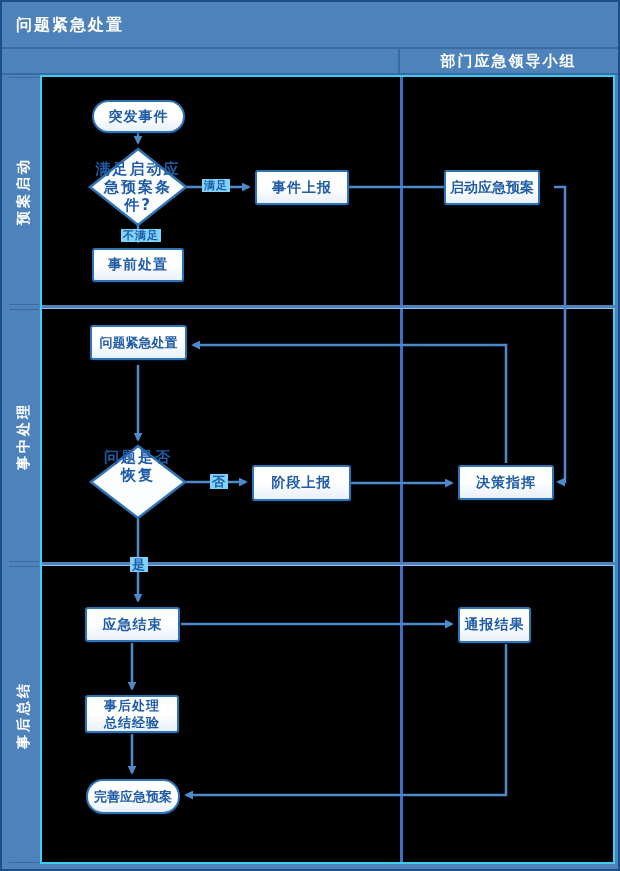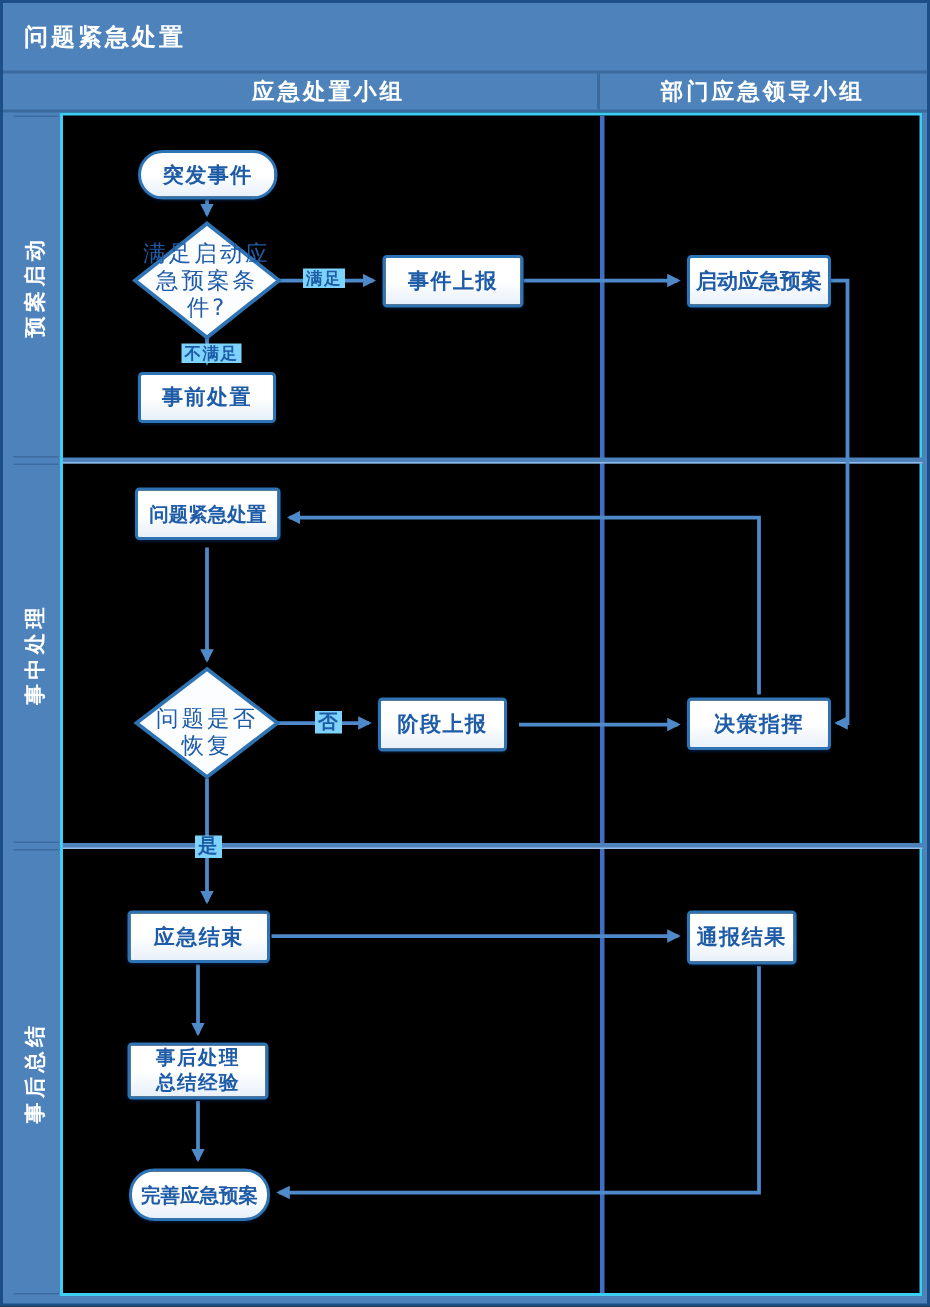--- a/index.html
+++ b/index.html
@@ -47,38 +47,37 @@
   .node{
     position:absolute;display:flex;align-items:center;justify-content:center;
     background:linear-gradient(180deg,#ffffff 50%,#e7f0f9 100%);
     border:2px solid #2e74b5;border-radius:3px;
     color:#1f5ca8;font-size:14px;font-weight:bold;letter-spacing:1px;
     text-align:center;box-shadow:0 1px 2px rgba(0,40,90,.55);
   }
   .stadium{border-radius:17px;}
   .node-multiline{flex-direction:column;font-size:13px;line-height:17px;letter-spacing:1px;}
   .diamond-text{
-    position:absolute;text-align:center;color:#1f5ca8;font-weight:normal;
+    position:absolute;text-align:center;color:#1f5ca8;font-weight:bold;
     font-size:15px;line-height:18px;letter-spacing:2px;pointer-events:none;
   }
   .edge-label{
     position:absolute;background:#7dd3fc;color:#1f5ca8;
     font-size:11px;font-weight:bold;line-height:13px;padding:0 2px;letter-spacing:1px;
     white-space:nowrap;
   }
 </style>
 </head>
 <body>
 
 <div class="frame">
 
   <div class="title-bar">问题紧急处置</div>
   <div class="sep-h sep-title"></div>
 
-  <div class="header-cell header-c1">应急处置小组</div>
   <div class="header-cell header-c2">部门应急领导小组</div>
   <div class="header-vsep"></div>
   <div class="sep-h sep-header"></div>
 
   <div class="content"></div>
 
   <div class="lane-cell lane-c1">
     <span class="vtext">预案启动</span>
   </div>
   <div class="lane-cell lane-c2">
@@ -123,32 +122,32 @@
   <div class="node stadium" style="left:90px;top:98px;width:93px;height:33px;">突发事件</div>
 
   <div class="diamond-text" style="left:76px;top:158px;width:120px;">
     <span style="display:block">满足启动应</span>
     <span style="display:block">急预案条</span>
     <span style="display:block">件?</span>
   </div>
 
   <div class="node" style="left:253px;top:168px;width:94px;height:35px;">事件上报</div>
 
-  <div class="node" style="left:456px;top:168px;width:96px;height:35px;letter-spacing:0;">启动应急预案</div>
+  <div class="node" style="left:442px;top:168px;width:96px;height:35px;letter-spacing:0;">启动应急预案</div>
 
   <div class="node" style="left:90px;top:246px;width:92px;height:34px;">事前处置</div>
 
   <div class="node" style="left:88px;top:323px;width:97px;height:35px;letter-spacing:0;font-size:13px;">问题紧急处置</div>
 
-  <div class="diamond-text" style="left:86px;top:468px;width:100px;">
+  <div class="diamond-text" style="left:86px;top:446px;width:100px;">
     <span style="display:block">问题是否</span>
     <span style="display:block">恢复</span>
   </div>
 
-  <div class="node" style="left:250px;top:463px;width:86px;height:36px;">阶段上报</div>
+  <div class="node" style="left:250px;top:463px;width:99px;height:36px;">阶段上报</div>
 
   <div class="node" style="left:83px;top:605px;width:95px;height:35px;">应急结束</div>
 
   <div class="node" style="left:456px;top:463px;width:96px;height:35px;">决策指挥</div>
 
   <div class="node" style="left:456px;top:605px;width:73px;height:36px;">通报结果</div>
 
   <div class="node node-multiline" style="left:83px;top:693px;width:94px;height:38px;">
     <span>事后处理</span>
     <span>总结经验</span>

